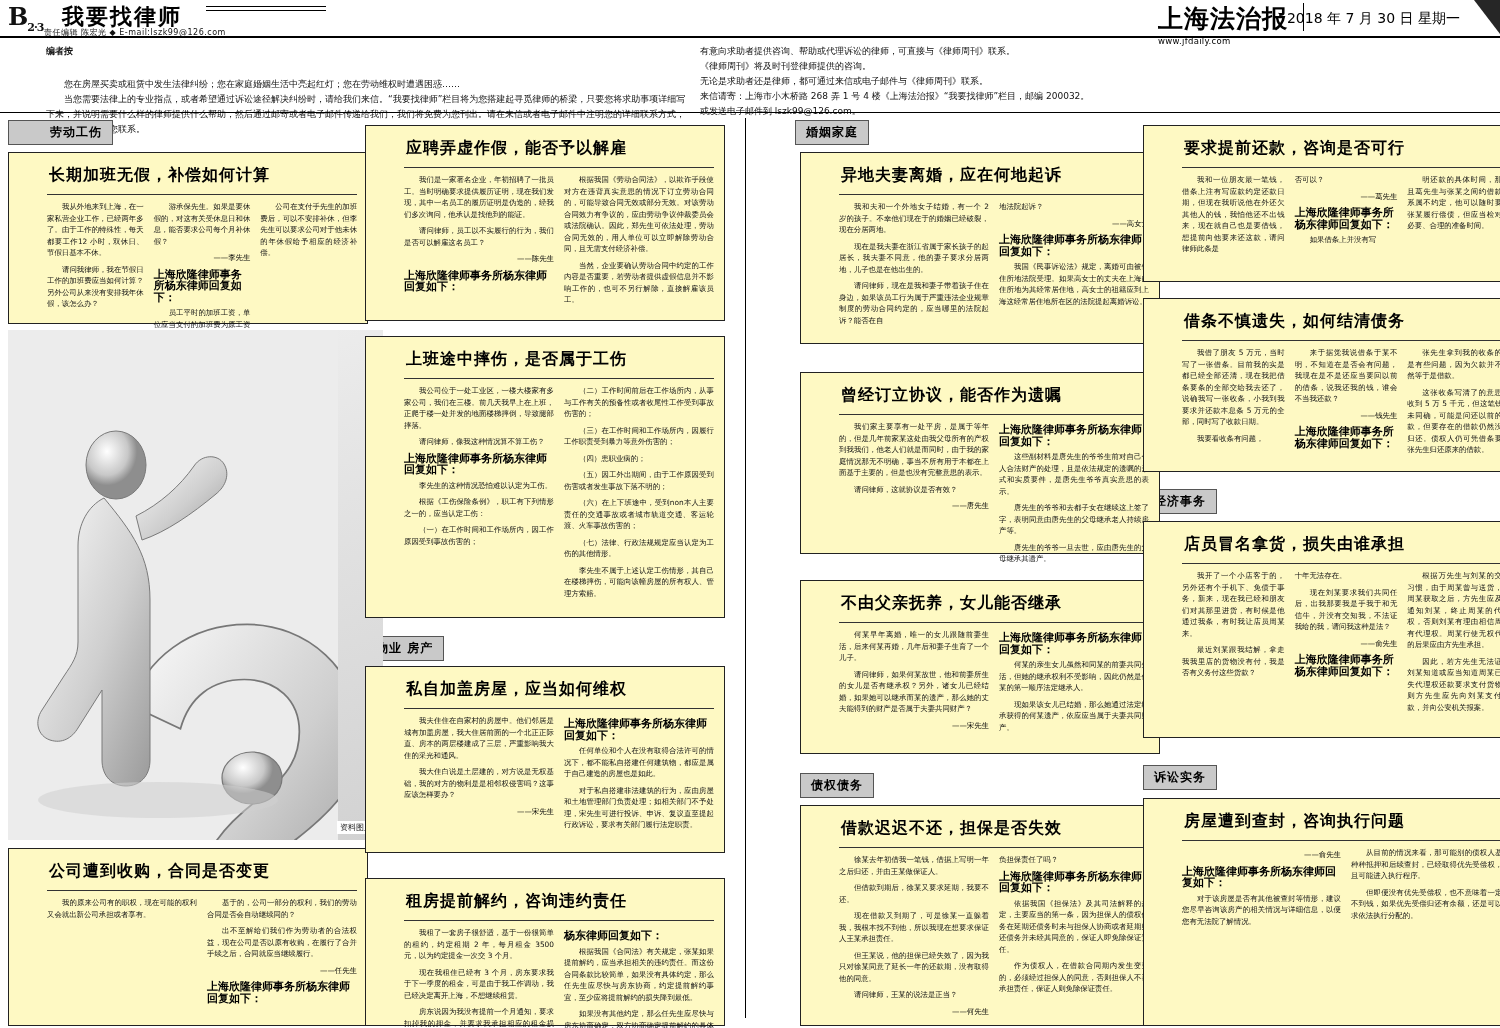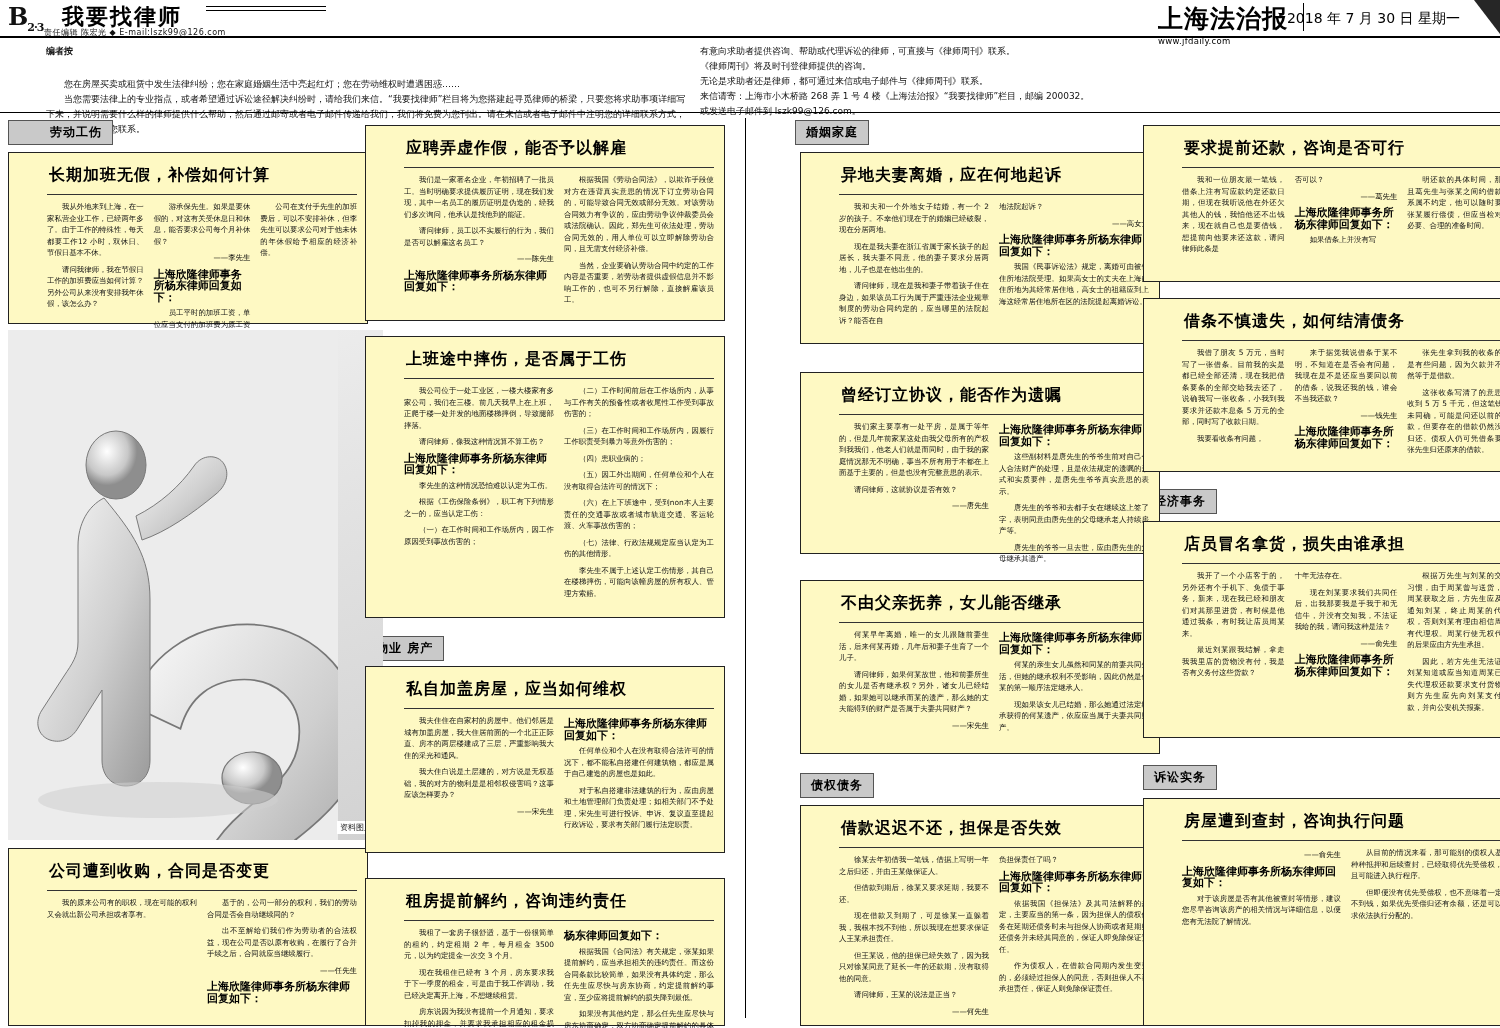--- a/index.html
+++ b/index.html
@@ -197,21 +197,21 @@
         <p class="tx i">请问律师，像我这种情况算不算工伤？</p>
         <p class="firm">上海欣隆律师事务所杨东律师回复如下：</p>
         <p class="tx i">李先生的这种情况恐怕难以认定为工伤。</p>
         <p class="tx i">根据《工伤保险条例》，职工有下列情形之一的，应当认定工伤：</p>
         <p class="tx i">（一）在工作时间和工作场所内，因工作原因受到事故伤害的；</p>
       </div>
       <div class="col">
         <p class="tx i">（二）工作时间前后在工作场所内，从事与工作有关的预备性或者收尾性工作受到事故伤害的；</p>
         <p class="tx i">（三）在工作时间和工作场所内，因履行工作职责受到暴力等意外伤害的；</p>
         <p class="tx i">（四）患职业病的；</p>
-        <p class="tx i">（五）因工外出期间，任何单位和个人在没有取得合法许可的情况下；</p>
+        <p class="tx i">（五）因工外出期间，由于工作原因受到伤害或者发生事故下落不明的；</p>
         <p class="tx i">（六）在上下班途中，受到non本人主要责任的交通事故或者城市轨道交通、客运轮渡、火车事故伤害的；</p>
         <p class="tx i">（七）法律、行政法规规定应当认定为工伤的其他情形。</p>
         <p class="tx i">李先生不属于上述认定工伤情形，其自己在楼梯摔伤，可能向该幢房屋的所有权人、管理方索赔。</p>
       </div>
     </div>
   </div>
 
   <div class="art" style="left:365px;top:666px;width:330px;height:185px;">
     <h3>私自加盖房屋，应当如何维权</h3>
     <div class="rule"></div>

